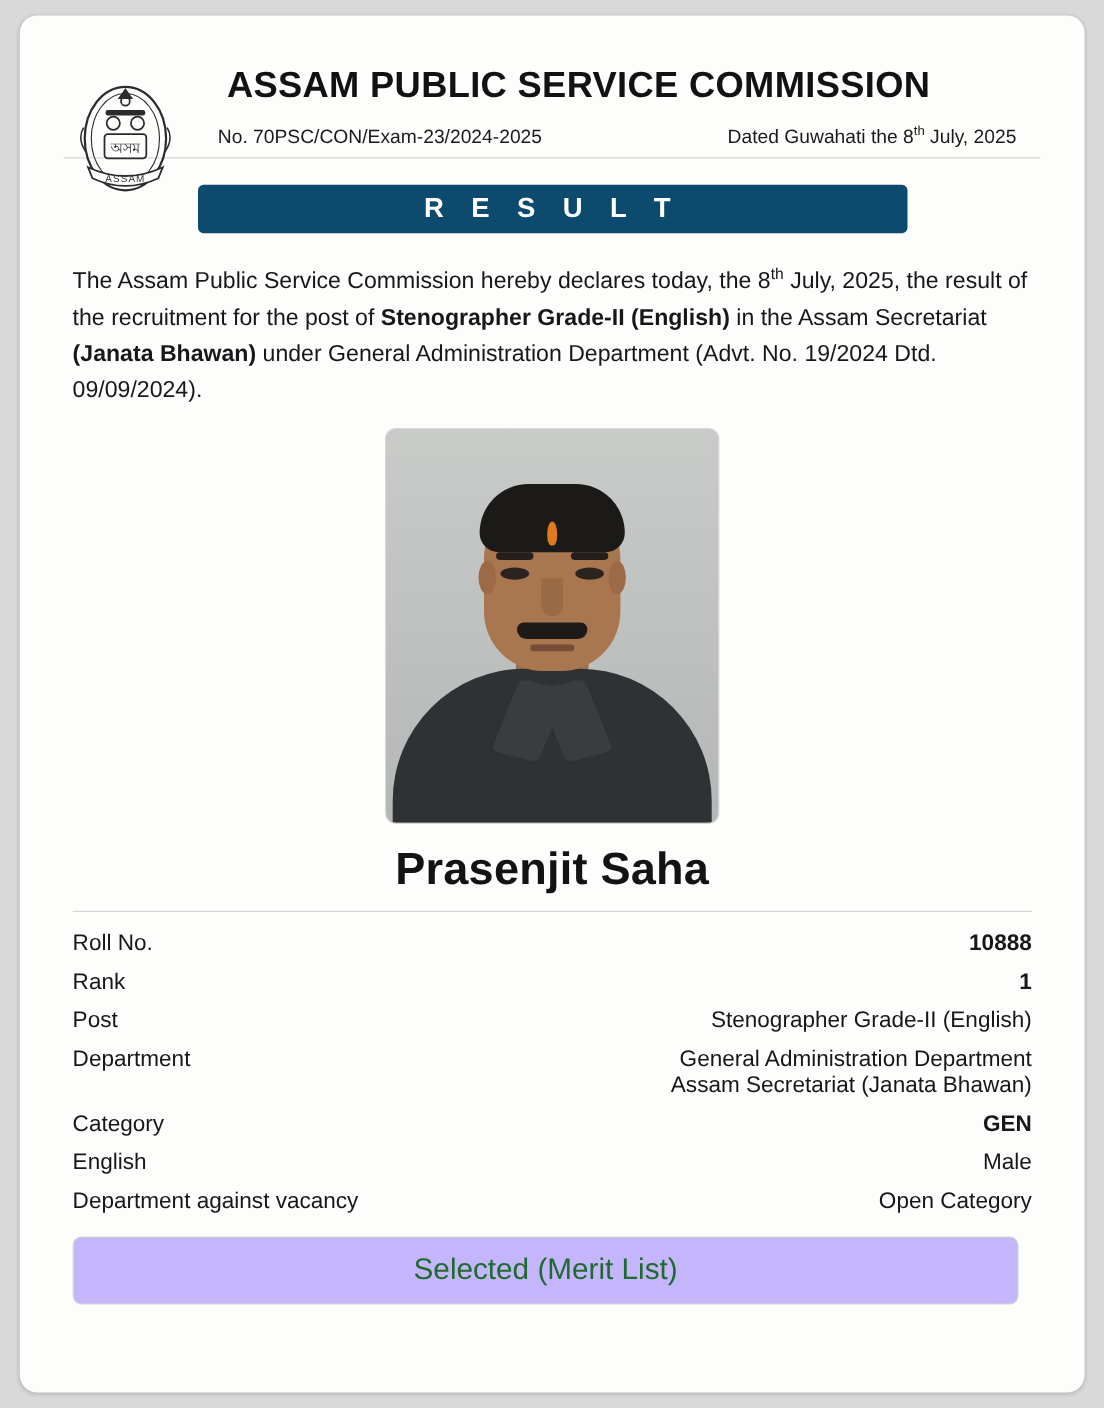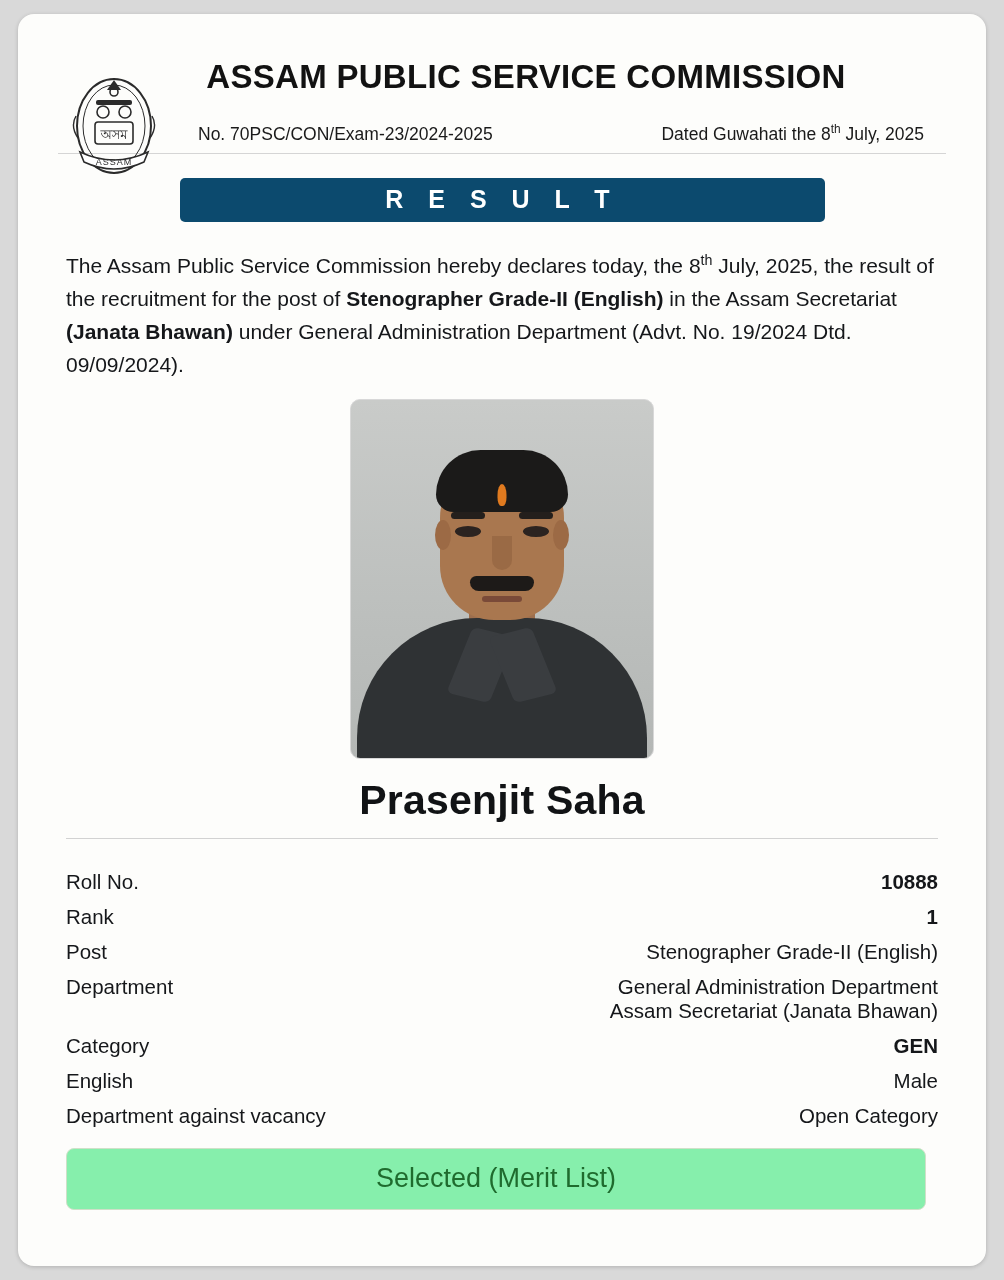--- a/index.html
+++ b/index.html
@@ -53,21 +53,21 @@
     font-weight: bold;
     letter-spacing: 0.3px;
     color: #121212;
     margin: 22px 0 0 48px;
     font-family: "Liberation Sans", sans-serif;
   }
   .refline {
     display: flex;
     justify-content: space-between;
     align-items: baseline;
-    margin: 26px 18px 0 140px;
+    margin: 16px 18px 0 140px;
     font-size: 17.5px;
     color: #1a1a1a;
   }
   .refline .right { padding-right: 4px; }
   sup { font-size: 0.68em; }
 
   
   .result-banner {
     margin: 24px auto 0 auto;
     width: 645px;
@@ -206,41 +206,41 @@
     font-weight: bold;
     color: #111315;
     margin: 18px 0 14px 0;
     letter-spacing: 0.2px;
   }
 
   
   .details {
     margin: 0 8px;
     border-top: 1px solid #d2d2d2;
-    padding-top: 26px;
+    padding-top: 12px;
   }
   .row {
     display: flex;
     justify-content: space-between;
     align-items: flex-start;
     font-size: 20.5px;
     color: #15171a;
     padding: 5.5px 0;
   }
   .row .label { text-align: left; }
   .row .value { text-align: right; }
   .row .value.strong { font-weight: bold; }
   .value .line2 { display: block; }
 
   
   .status {
     margin: 14px 20px 0 8px;
     height: 60px;
     border: 1px solid #cfe0c8;
-    background: #86efac;
+    background: #c4b5fd;
     border-radius: 8px;
     display: flex;
     align-items: center;
     justify-content: center;
     color: #1f6b2e;
     font-size: 27px;
   }
 </style>
 </head>
 <body>

